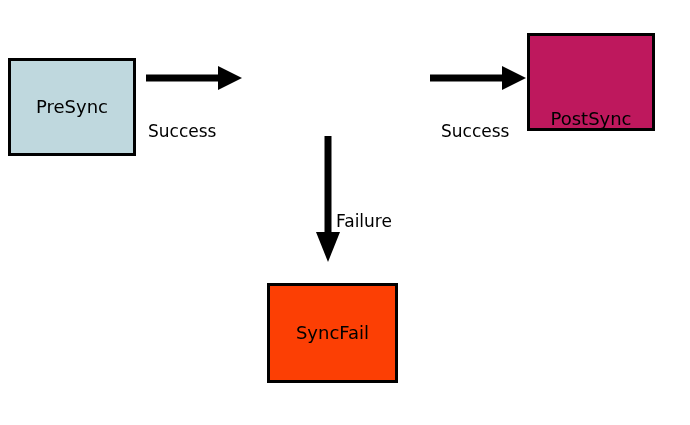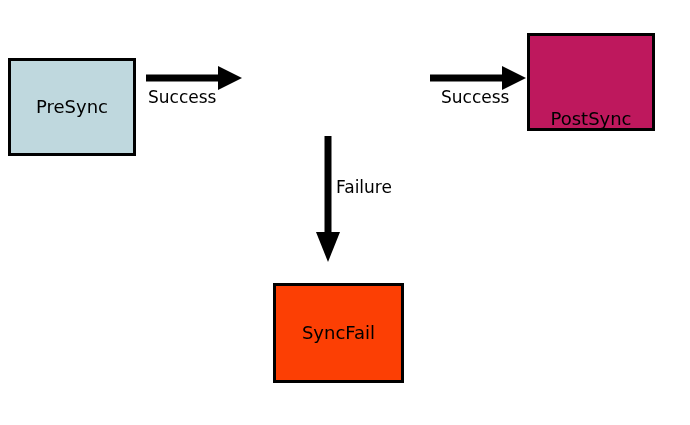--- a/index.html
+++ b/index.html
@@ -56,21 +56,21 @@
     left: 527px;
     top: 33px;
     width: 128px;
     height: 98px;
     background: #be185d;
     font-size: 18px;
     align-items: flex-end;
   }
   
   #node-syncfail {
-    left: 273px;
+    left: 267px;
     top: 283px;
     width: 131px;
     height: 100px;
     background: #fc3f04;
     font-size: 18px;
   }
 
   .edge {
     position: absolute;
   }
@@ -82,20 +82,21 @@
   #edge-presync-sync  { left: 146px; top: 62px;  width: 96px;  height: 32px; }
   #edge-sync-postsync { left: 430px; top: 62px;  width: 96px;  height: 32px; }
   #edge-sync-syncfail { left: 312px; top: 136px; width: 32px;  height: 126px; }
 
   .edge-label {
     position: absolute;
     font-size: 17px;
     color: #000000;
     white-space: nowrap;
     line-height: 1;
+    margin-top: 34px;
   }
   #label-success-1 { left: 148px; top: 89px; }
   #label-success-2 { left: 441px; top: 89px; }
   #label-failure   { left: 336px; top: 179px; }
 </style>
 </head>
 <body>
 
 <div id="canvas">
 

